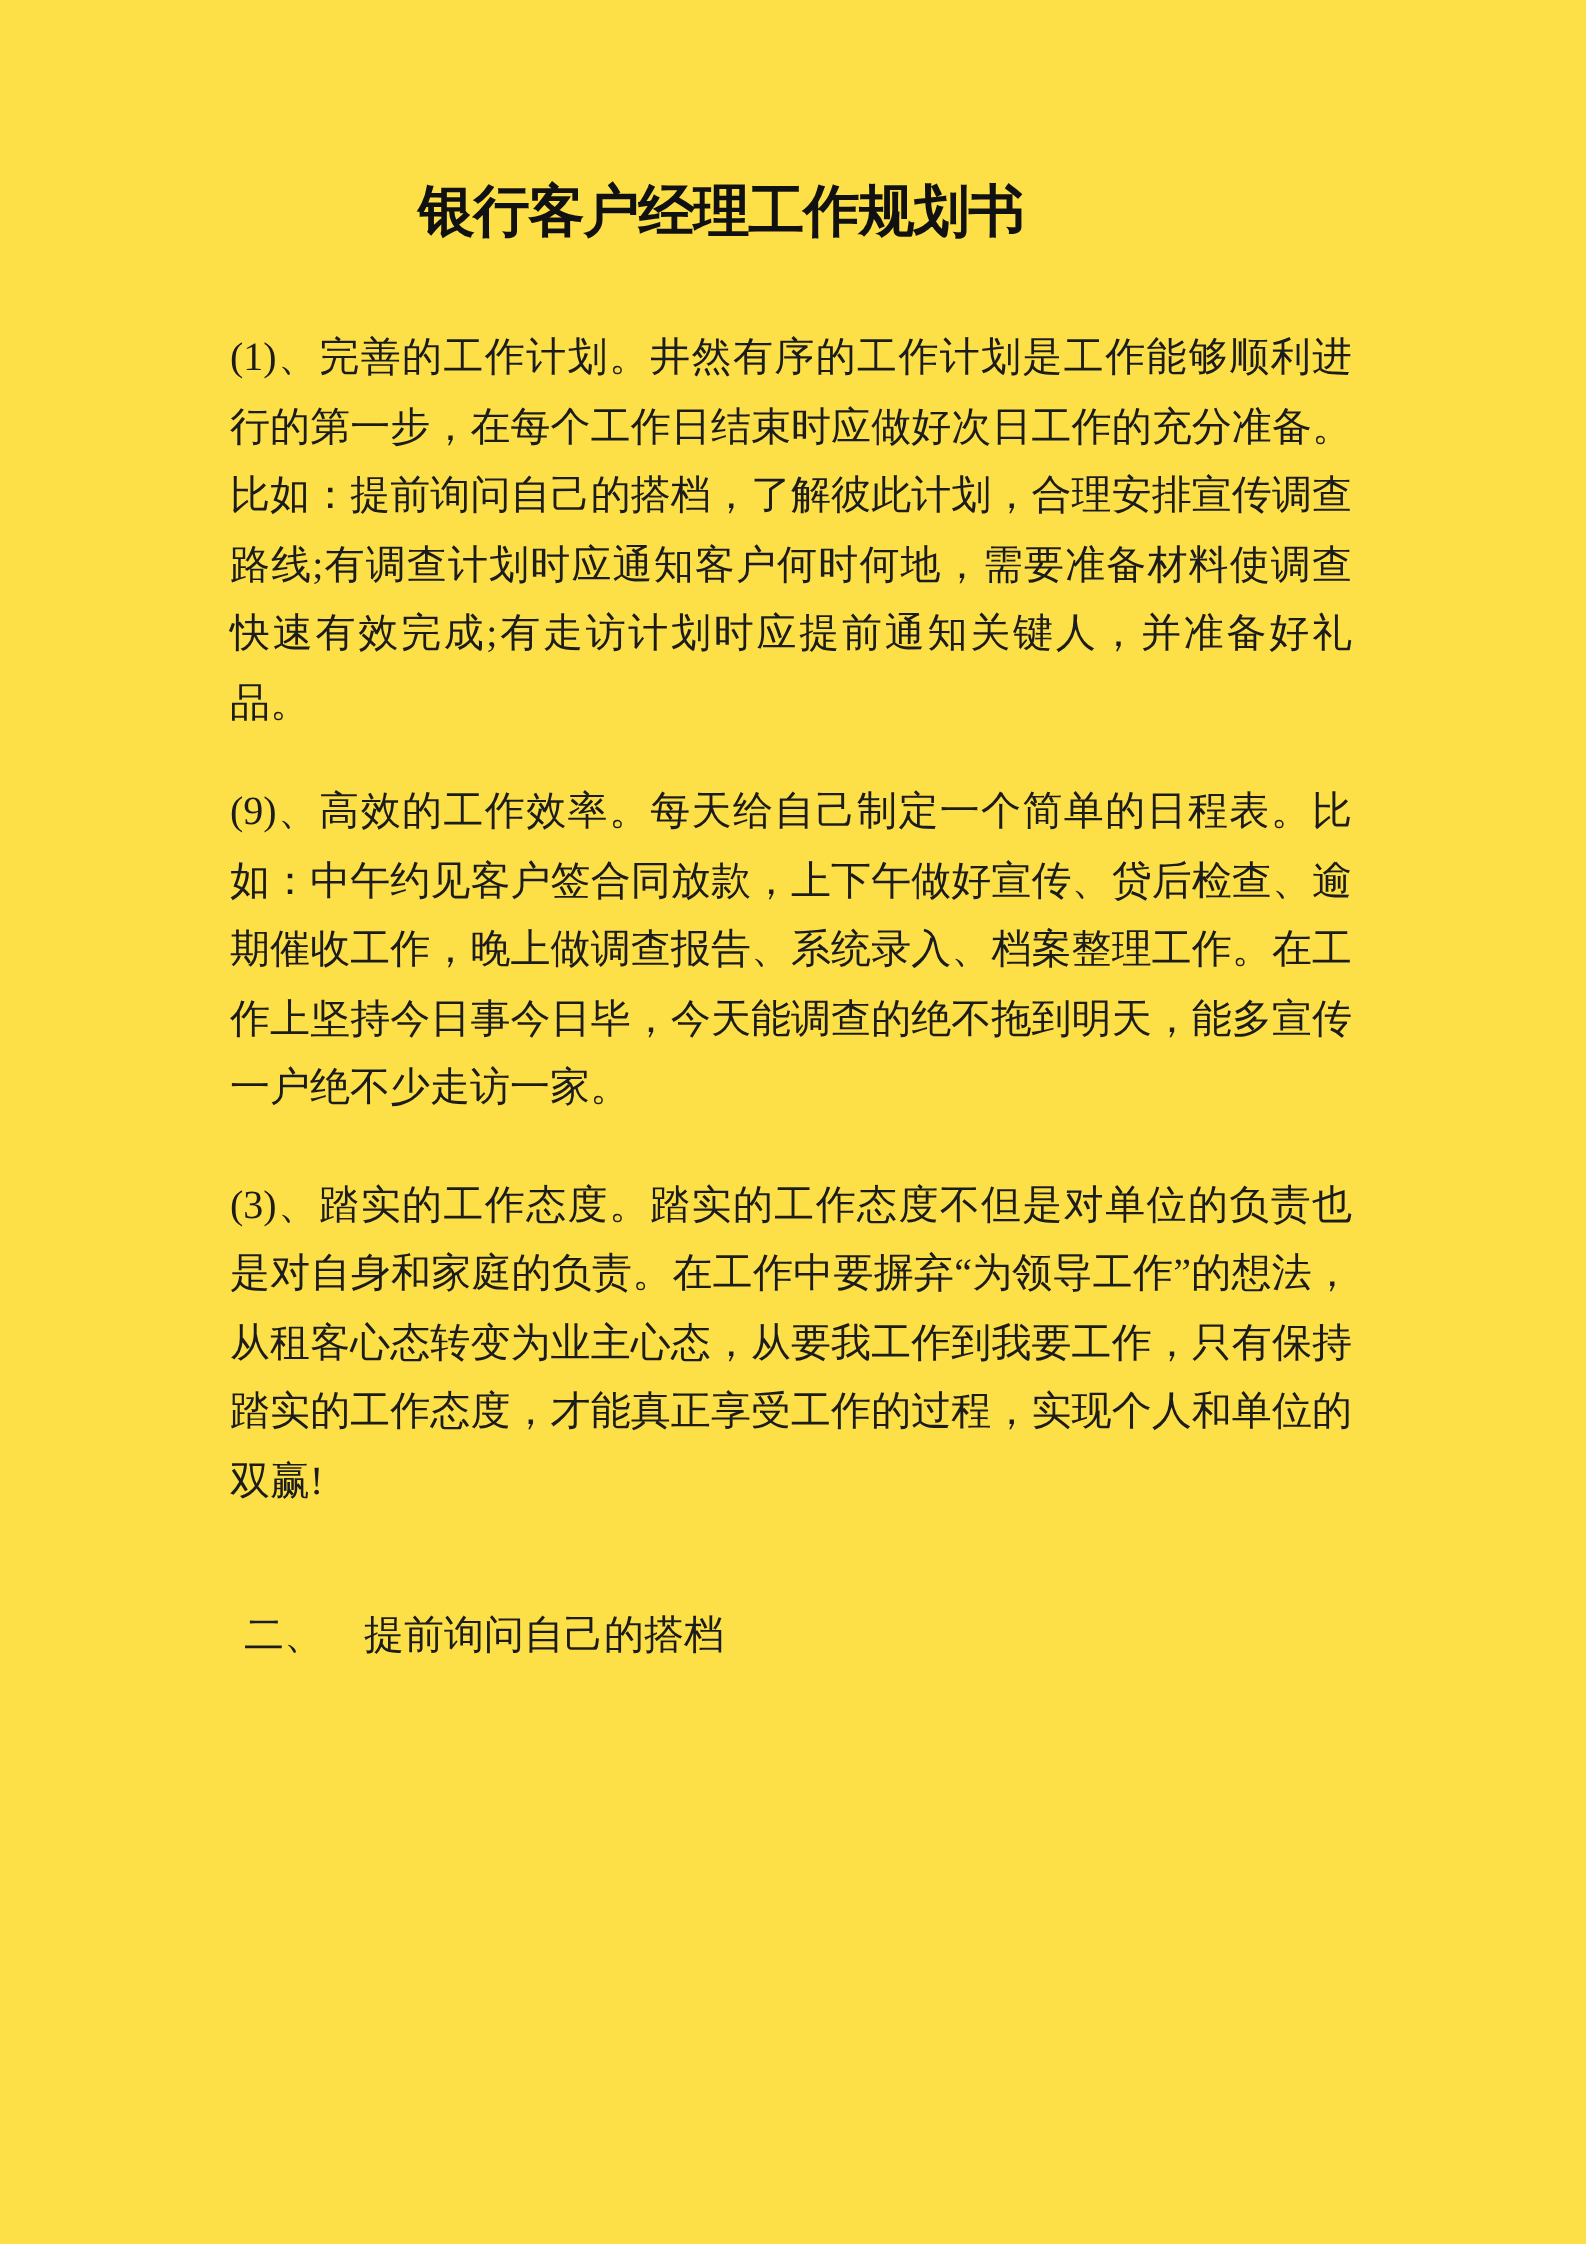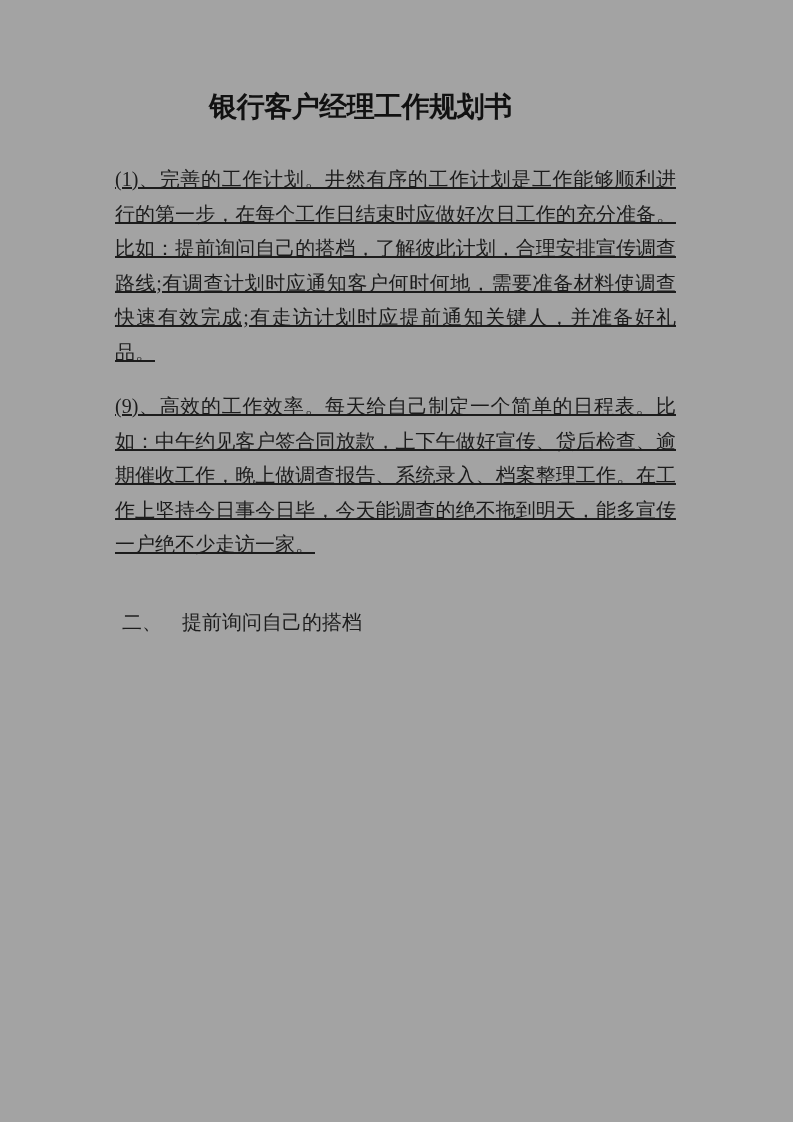--- a/index.html
+++ b/index.html
@@ -5,21 +5,21 @@
   html, body {
     margin: 0;
     padding: 0;
     background: #ffffff;
   }
   .page {
     position: relative;
     width: 793px;
     height: 1122px;
     margin: 0 auto;
-    background: #a3a3a3;
+    background: #fde047;
     overflow: hidden;
     font-family: "Liberation Serif", "DejaVu Serif", serif;
     color: #1c1c1c;
   }
   .content {
     padding: 86px 117px 0 115px;
   }
   .doc-title {
     font-size: 28px;
     font-weight: bold;
@@ -39,36 +39,36 @@
     margin-top: 44px;
     margin-bottom: 0;
   }
   .doc-para {
     font-size: 20px;
     line-height: 34.5px;
     text-align: justify;
     word-break: break-all;
     margin: 0 0 20px 0;
     color: #1c1c1c;
-    text-decoration: underline;
   }
   .doc-para.gap-large { margin-bottom: 24px; }
   .doc-para.no-gap    { margin-bottom: 0; }
 </style>
 </head>
 <body>
 
 <div class="page">
   <div class="content">
 
     <h1 class="doc-title">银行客户经理工作规划书</h1>
 
 
     <p class="doc-para">(1)、完善的工作计划。井然有序的工作计划是工作能够顺利进行的第一步，在每个工作日结束时应做好次日工作的充分准备。比如：提前询问自己的搭档，了解彼此计划，合理安排宣传调查路线;有调查计划时应通知客户何时何地，需要准备材料使调查快速有效完成;有走访计划时应提前通知关键人，并准备好礼品。</p>
 
     <p class="doc-para gap-large">(9)、高效的工作效率。每天给自己制定一个简单的日程表。比如：中午约见客户签合同放款，上下午做好宣传、贷后检查、逾期催收工作，晚上做调查报告、系统录入、档案整理工作。在工作上坚持今日事今日毕，今天能调查的绝不拖到明天，能多宣传一户绝不少走访一家。</p>
 
+    <p class="doc-para no-gap">(3)、踏实的工作态度。踏实的工作态度不但是对单位的负责也是对自身和家庭的负责。在工作中要摒弃“为领导工作”的想法，从租客心态转变为业主心态，从要我工作到我要工作，只有保持踏实的工作态度，才能真正享受工作的过程，实现个人和单位的双赢!</p>
 
 
     <div class="doc-heading second">二、　提前询问自己的搭档</div>
 
   </div>
 </div>
 
 </body></html>

